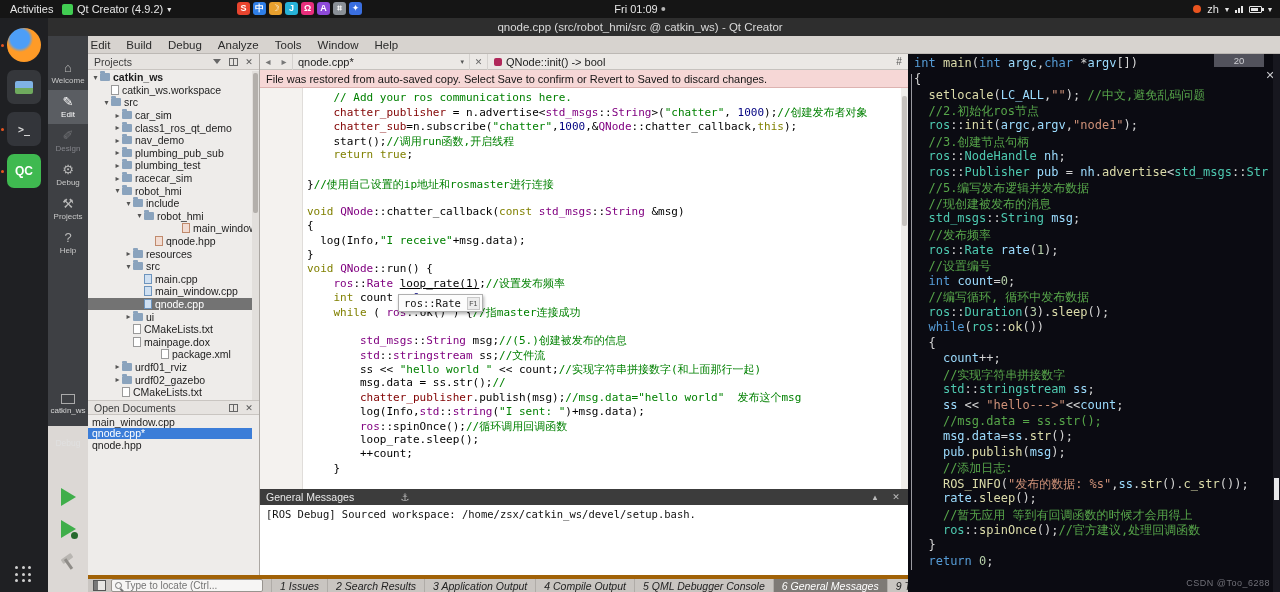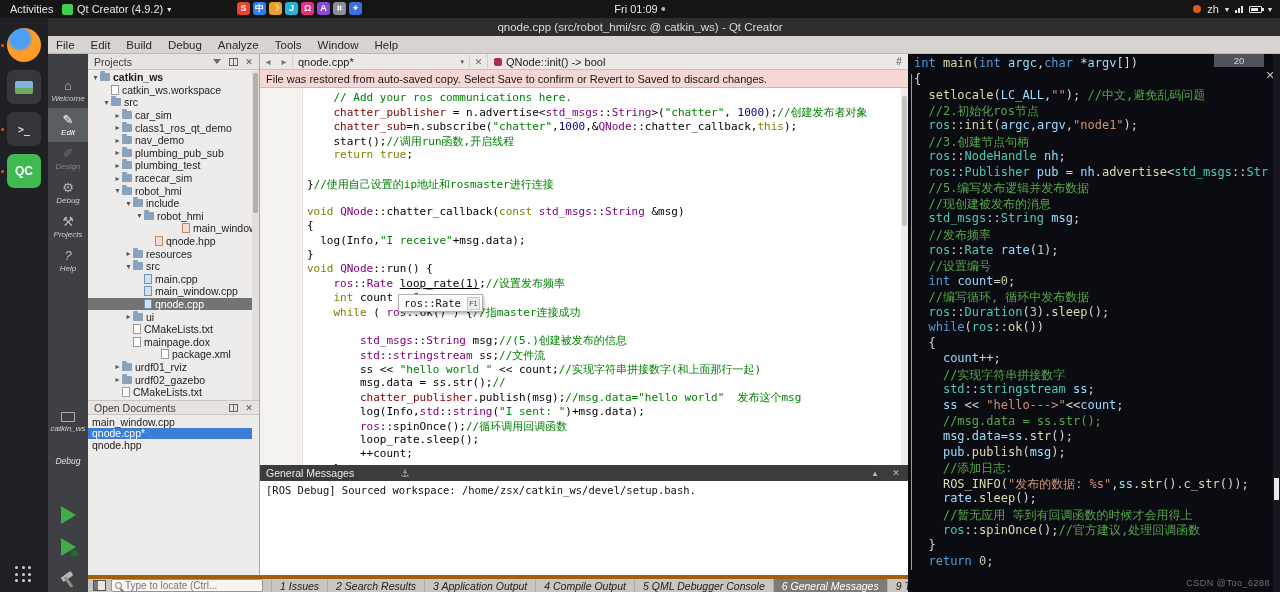--- a/index.html
+++ b/index.html
@@ -38,21 +38,21 @@
 .imv{top:52px;background:#35373b;}
 .imv::before{content:"";width:18px;height:13px;background:linear-gradient(180deg,#7fb2e5 55%,#6faa5e 55%);border-radius:2px;}
 .term{top:94px;background:#33353a;color:#d6d6d6;font:bold 10px "DejaVu Sans Mono",monospace;}
 .qc{top:136px;background:#3fb950;color:#fff;font-weight:bold;font-size:12px;}
 .rundot{position:absolute;left:1px;width:3px;height:3px;border-radius:50%;background:#e9541f;}
 .rd1{top:26px}.rd2{top:110px}.rd3{top:152px}
 .appgrid{position:absolute;left:15px;bottom:8px;width:18px;height:18px;display:grid;grid-template-columns:repeat(3,1fr);gap:2px;}
 .appgrid i{background:#d0d0d0;border-radius:50%;width:3px;height:3px;}
 
 
-#modebar{position:absolute;left:48px;top:54px;width:40px;height:538px;background:#3e4044;z-index:30;color:#c9c9c9;font-style:italic;}
+#modebar{position:absolute;left:48px;top:36px;width:40px;height:390px;background:#3e4044;z-index:30;color:#c9c9c9;}
 #modeitems{padding-top:20px;display:flex;flex-direction:column;}
 .mitem{height:34px;display:flex;flex-direction:column;align-items:center;justify-content:center;gap:1px;font-size:8px;}
 .mitem .ic{font-size:13px;line-height:14px;color:#b9b9b9;}
 .mitem.active{background:#5a5d62;color:#fff;}
 .mitem.active .ic{color:#fff;}
 .mitem.dim{color:#83848a;}.mitem.dim .ic{color:#6f7074;}
 .ft-welcome::before{content:"⌂"}.ft-edit::before{content:"✎"}.ft-design::before{content:"✐"}
 .ft-debug::before{content:"⚙"}.ft-projects::before{content:"⚒"}.ft-help::before{content:"?"}
 .kit{position:absolute;left:0;top:358px;width:40px;text-align:center;font-size:8px;color:#d6d6d6;}
 .kit .scr{display:block;width:14px;height:10px;border:1px solid #aaa;margin:0 auto 2px;}
@@ -114,21 +114,21 @@
 .ln-row.red .num{color:#cc3b3b;font-weight:bold;}
 .ln-row .fold{width:11px;text-align:center;font-size:7px;color:#888;}
 .codearea{flex:1;background:#fff;border-left:1px solid #e0ddda;padding:3px 0 0 4px;overflow:hidden;}
 .main-code .code-line{height:14.25px;font:11px "DejaVu Sans Mono",monospace;white-space:pre;color:#000;}
 .cm{color:#008000}.st{color:#008000}.kw{color:#808000}.ty{color:#800080}.nu{color:#000080}
 .fld{color:#800000}.fn{color:#000}.pl{color:#000}.lnk{color:#000;text-decoration:underline;}
 .escroll{position:absolute;right:0;top:0;width:7px;height:100%;background:#efedea;}
 .ethumb{position:absolute;left:1px;top:8px;width:5px;height:130px;background:#c6c2be;border-radius:2px;}
 .tooltip{position:absolute;left:138px;top:240px;height:18px;background:#fcfcfc;border:1px solid #b0b0b0;box-shadow:1px 2px 3px rgba(0,0,0,.3);display:flex;align-items:center;padding:0 2px 0 5px;font:10.5px "DejaVu Sans Mono",monospace;color:#111;z-index:40;}
 .f1{margin-left:6px;width:13px;height:13px;background:#ececec;border:1px solid #c8c8c8;font-size:7px;font-family:"Liberation Sans",sans-serif;display:flex;align-items:center;justify-content:center;color:#444;}
-.gmpane{position:absolute;left:0;bottom:0;right:0;height:110px;}
+.gmpane{position:absolute;left:0;bottom:0;right:0;height:86px;}
 .gmhead{height:16px;background:#3c3c3c;display:flex;align-items:center;padding:0 6px;color:#e8e8e8;font-size:10.5px;}
 .gm-anchor{margin-left:46px;color:#bbb;font-size:10px;}
 .gm-anchor::before{content:"⚓";}
 .gmhead .sp{flex:1;}
 .gmhead .hic{color:#bbb;font-size:9px;margin-left:9px;width:12px;text-align:center;}
 .upic::before{content:"▴";}
 .gmbody{height:70px;background:#fff;padding:3px 6px;font:10.5px "DejaVu Sans Mono",monospace;color:#111;}
 
 
 #statusbar{position:absolute;left:88px;top:575px;right:0;height:17px;background:#c9c5c1;border-top:4px solid #a16207;z-index:20;display:flex;align-items:center;font-size:10.5px;color:#222;}

